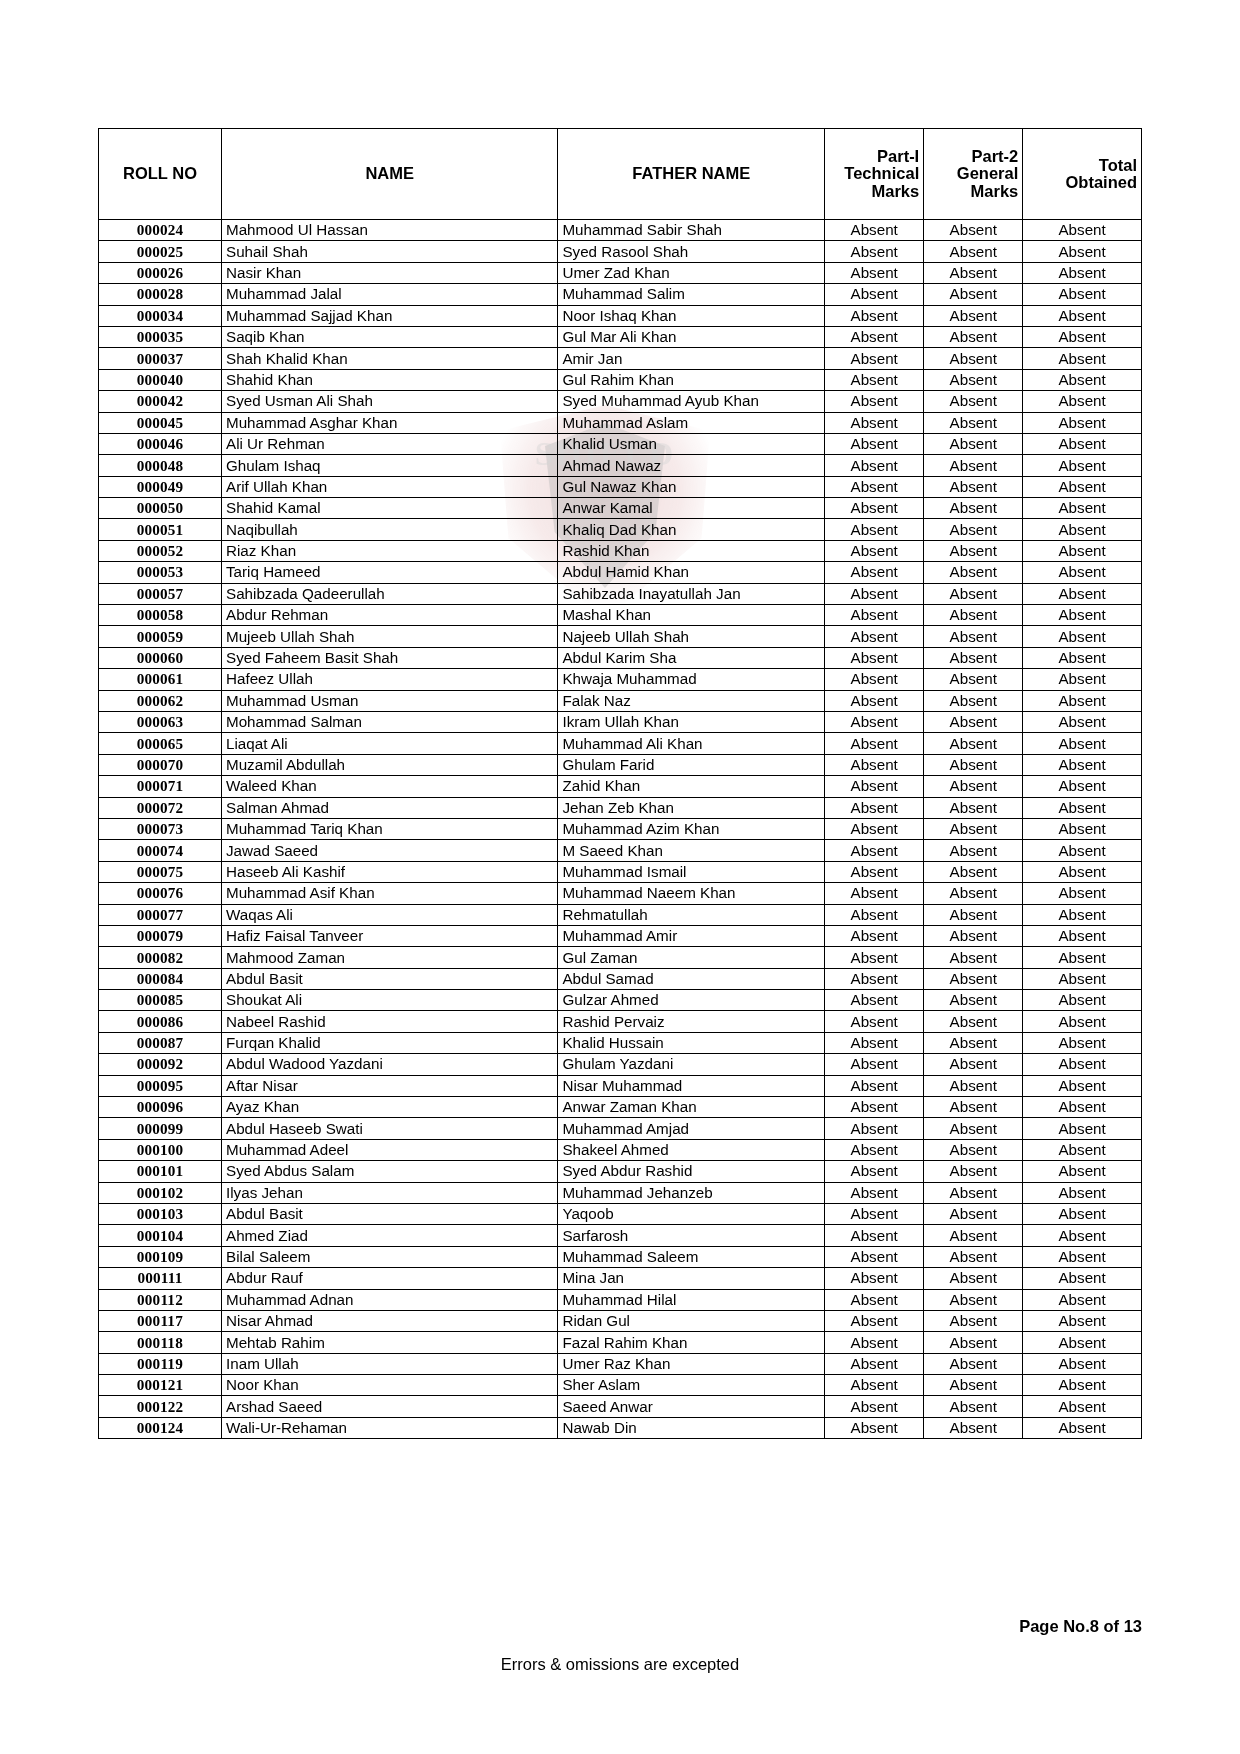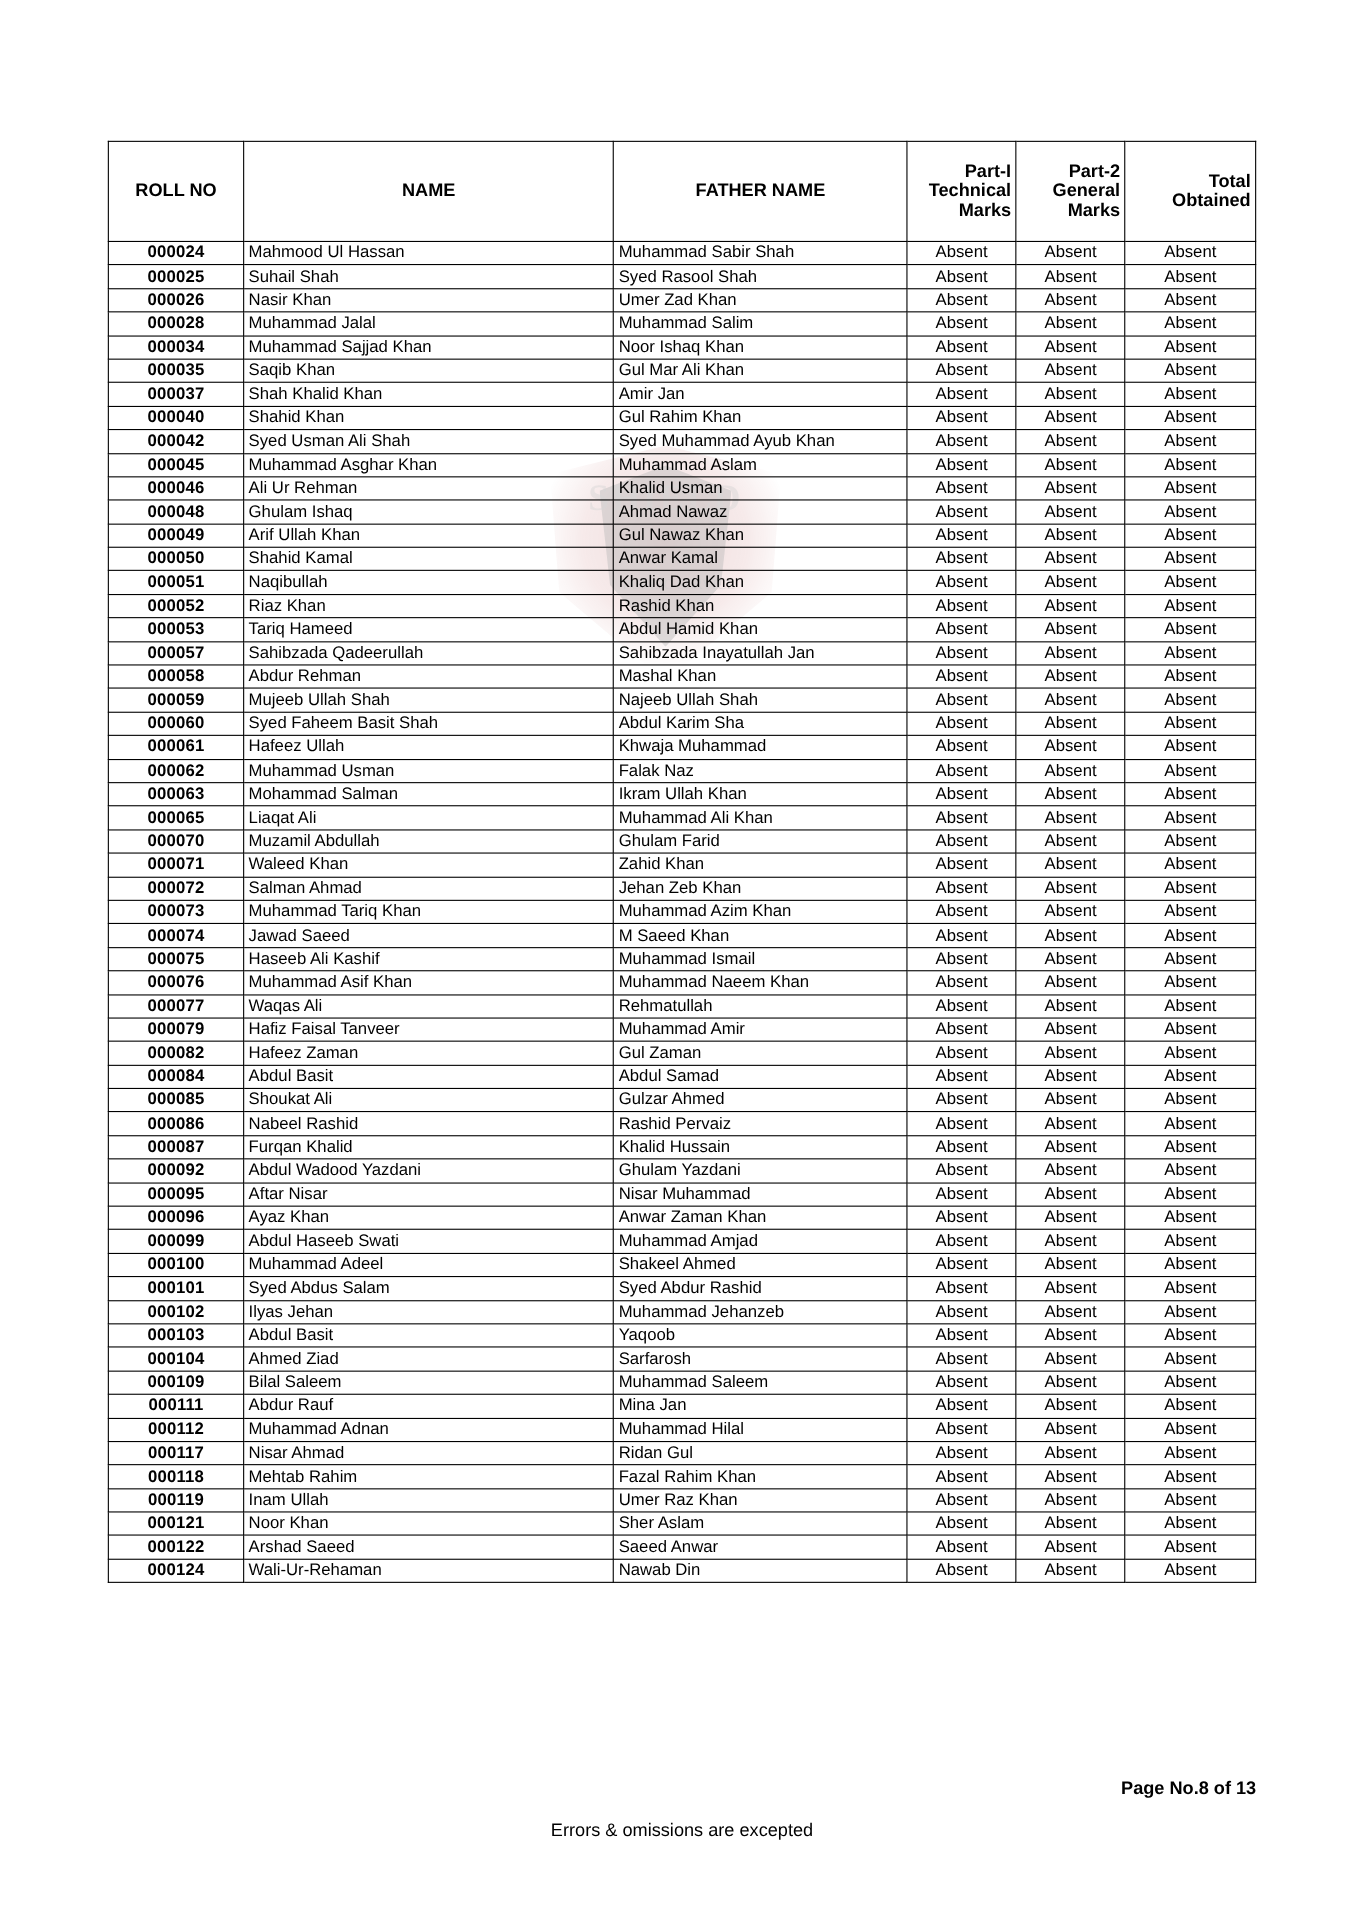--- a/index.html
+++ b/index.html
@@ -108,20 +108,21 @@
   th.h-tot   { width: 100px; }
 
   thead .stack { display: block; text-align: right; }
   thead .stack span { display: block; }
 
   td.c-roll {
     text-align: center;
     font-weight: bold;
     font-size: 15px;
     letter-spacing: 0.2px;
+    font-family: Liberation Serif, serif;
   }
   td.c-name, td.c-fname {
     text-align: left;
     padding-left: 6px;
   }
   td.c-num {
     text-align: center;
   }
   tbody tr { height: 21.4px; }
 
@@ -458,21 +459,21 @@
         <tr>
           <td class="c-roll">000079</td>
           <td class="c-name">Hafiz Faisal Tanveer</td>
           <td class="c-fname">Muhammad Amir</td>
           <td class="c-num">Absent</td>
           <td class="c-num">Absent</td>
           <td class="c-num">Absent</td>
         </tr>
         <tr>
           <td class="c-roll">000082</td>
-          <td class="c-name">Hafeez Zaman</td>
+          <td class="c-name">Mahmood Zaman</td>
           <td class="c-fname">Gul Zaman</td>
           <td class="c-num">Absent</td>
           <td class="c-num">Absent</td>
           <td class="c-num">Absent</td>
         </tr>
         <tr>
           <td class="c-roll">000084</td>
           <td class="c-name">Abdul Basit</td>
           <td class="c-fname">Abdul Samad</td>
           <td class="c-num">Absent</td>

